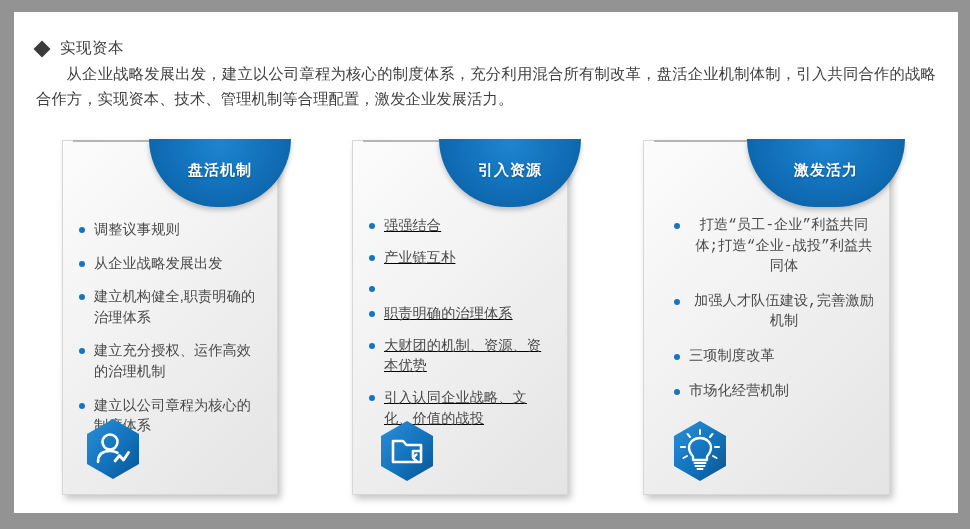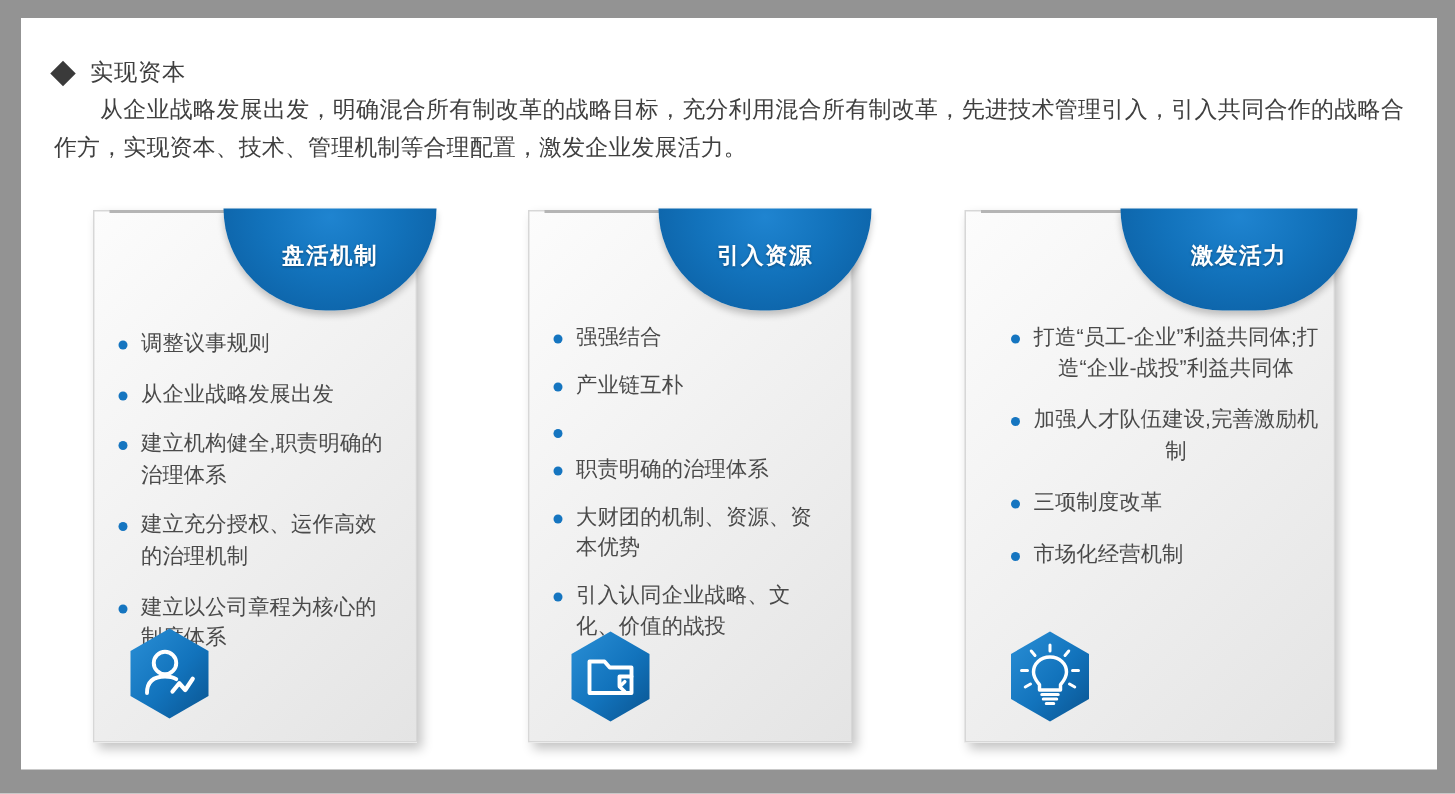--- a/index.html
+++ b/index.html
@@ -70,21 +70,21 @@
     top: 128px;
     width: 216px;
     height: 355px;
     background: linear-gradient(135deg, #fcfcfc 0%, #f3f3f3 38%, #e4e4e4 100%);
     border: 1px solid #d7d7d7;
     box-shadow: 3px 4px 7px rgba(0,0,0,.23);
     box-sizing: border-box;
   }
   .card.c1 { left: 48px; }
   .card.c2 { left: 338px; }
-  .card.c3 { left: 629px; width: 247px; }
+  .card.c3 { left: 629px; width: 247px; font-family: Liberation Mono, monospace; }
 
   
   .card-toprule {
     position: absolute;
     left: 10px;
     top: -1px;
     right: 58px;
     height: 2px;
     background: #b5b5b5;
   }
@@ -133,21 +133,21 @@
     background: #1575c0;
     margin-top: 8px;
     margin-right: 9px;
   }
   .bullet-text {
     font-size: 14.2px;
     line-height: 1.45;
     color: #4a4a4a;
     letter-spacing: .1px;
   }
-  .card.c2 .bullet-item { margin-bottom: 11px; }
+  .card.c2 .bullet-item { margin-bottom: 11px; text-decoration: underline; }
   .card.c2 .bullets { top: 74px; }
   .card.c3 .bullets { top: 74px; left: 30px; right: 10px; text-align: center; }
   .card.c3 .bullet-item { margin-bottom: 14px; }
 
   
   .hex-icon {
     position: absolute;
     left: 22px;
     bottom: 14px;
     width: 56px;
@@ -159,21 +159,21 @@
 </head>
 <body>
 
 <div id="slide">
 
   <div class="heading-row">
     <span class="diamond-bullet"></span>
     <span class="heading-title">实现资本</span>
   </div>
 
-  <div class="para">从企业战略发展出发，明确混合所有制改革的战略目标，充分利用混合所有制改革，先进技术管理引入，引入共同合作的战略合作方，实现资本、技术、管理机制等合理配置，激发企业发展活力。</div>
+  <div class="para">从企业战略发展出发，建立以公司章程为核心的制度体系，充分利用混合所有制改革，盘活企业机制体制，引入共同合作的战略合作方，实现资本、技术、管理机制等合理配置，激发企业发展活力。</div>
 
   <div class="cards">
 
     <div class="card c1">
       <div class="card-toprule"></div>
       <div class="dome">
         <span class="dome-label">盘活机制</span>
       </div>
       <div class="bullets">
         <div class="bullet-item">

